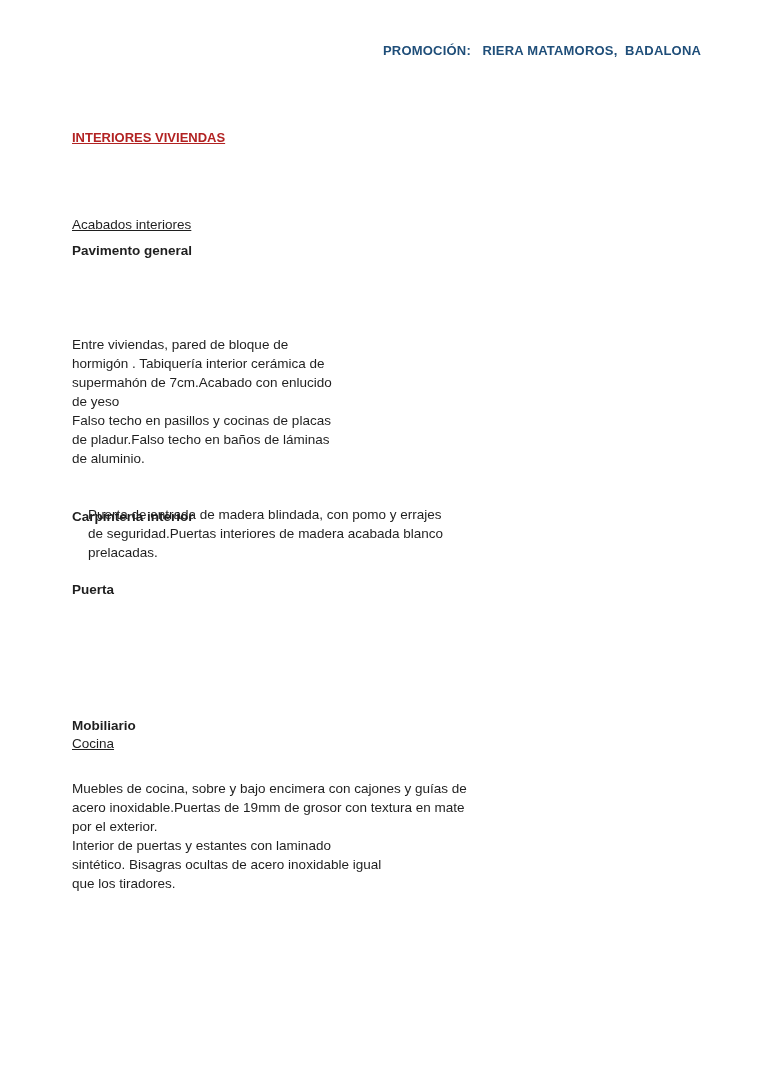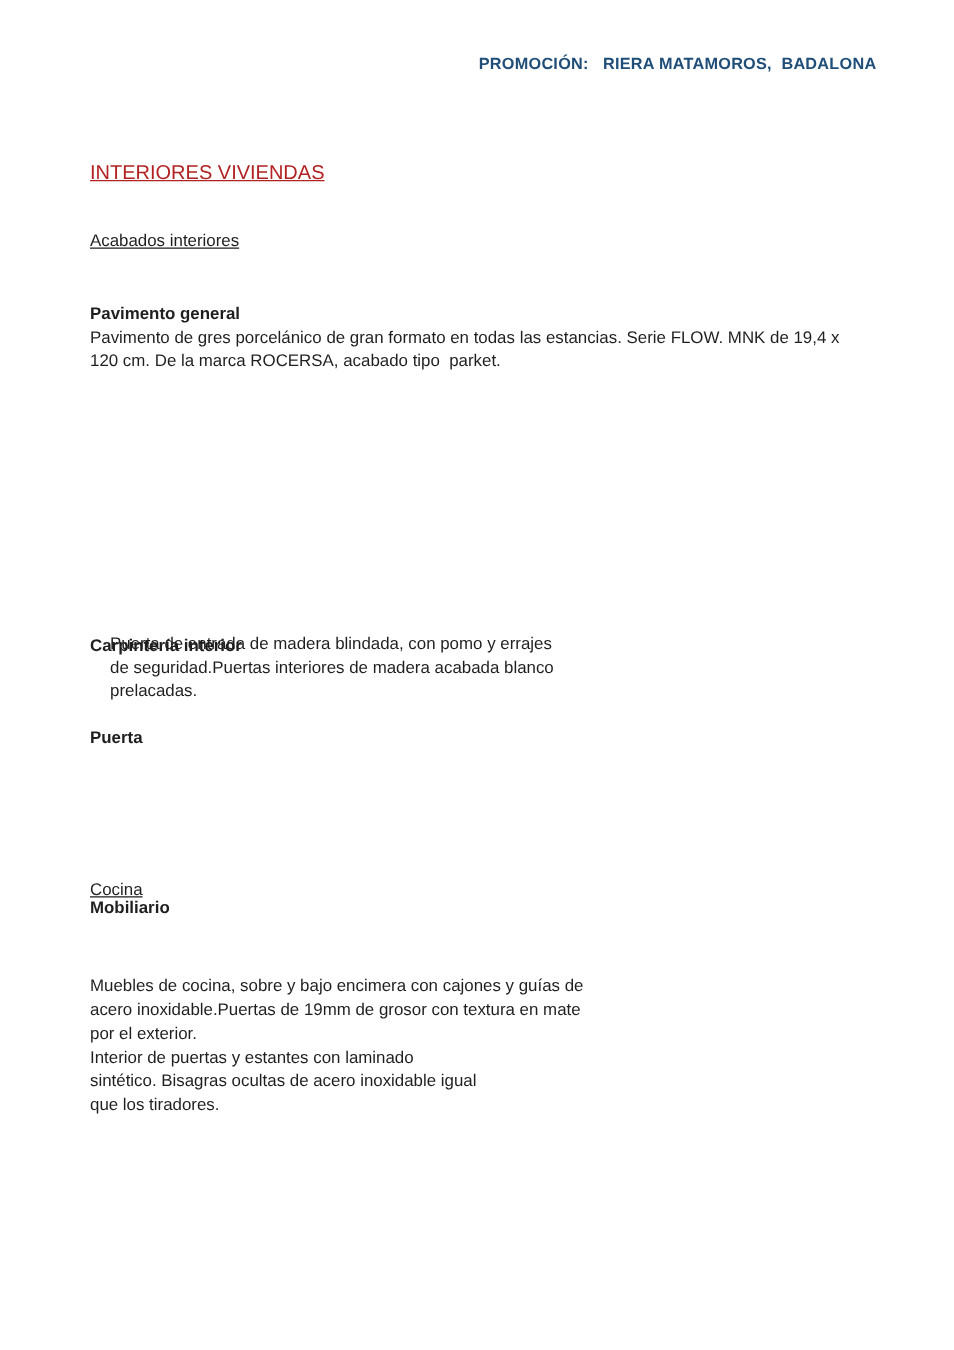--- a/index.html
+++ b/index.html
@@ -15,30 +15,31 @@
   .abs { position: absolute; }
   .doc-header {
     left: 383px; top: 43px;
     font-size: 13px; font-weight: bold;
     letter-spacing: 0.2px;
     color: var(--header-blue, #1F4E79);
     white-space: pre;
   }
   .main-title {
     left: 72px; top: 130px;
-    font-size: 16px; font-weight: normal;
+    font-size: 13px; font-weight: bold;
     text-decoration: underline;
     color: var(--title-red, #B22222);
     white-space: pre;
   }
   .subsection-title {
     left: 72px;
     font-size: 13.5px;
     text-decoration: underline;
     white-space: pre;
+    margin-top: 32px;
   }
   .sec-heading {
     left: 72px;
     font-size: 13.5px; font-weight: bold;
     line-height: 19px;
     white-space: pre;
   }
   .sec-body {
     left: 72px;
     font-size: 13.5px;
@@ -55,23 +56,28 @@
 
 <div class="page">
 
   <div class="abs doc-header">PROMOCIÓN:   RIERA MATAMOROS,  BADALONA</div>
 
   <div class="abs main-title">INTERIORES VIVIENDAS</div>
 
   <div class="abs subsection-title" style="top:185px;">Acabados interiores</div>
 
   <div class="abs sec-heading" style="top:241px;">Pavimento general</div>
-  <div class="abs sec-body" style="top:260px;">Pavimento de gres porcelánico de gran formato en todas las estancias. Serie FLOW. MNK de 19,4 x
-120 cm. De la marca ROCERSA, acabado tipo  parket.</div>
 
+  <div class="abs sec-body" style="top:335px;">Entre viviendas, pared de bloque de
+hormigón . Tabiquería interior cerámica de
+supermahón de 7cm.Acabado con enlucido
+de yeso
+Falso techo en pasillos y cocinas de placas
+de pladur.Falso techo en baños de láminas
+de aluminio.</div>
 
   <div class="abs sec-heading" style="top:486px;margin-top:21px;">Carpintería interior</div>
   <div class="abs sec-body" style="top:505px;margin-left:16px;">Puerta de entrada de madera blindada, con pomo y errajes
 de seguridad.Puertas interiores de madera acabada blanco
 prelacadas.</div>
 
   <div class="abs sec-heading" style="top:580px;">Puerta</div>
 
   <div class="abs subsection-title" style="top:704px;">Cocina</div>
 

